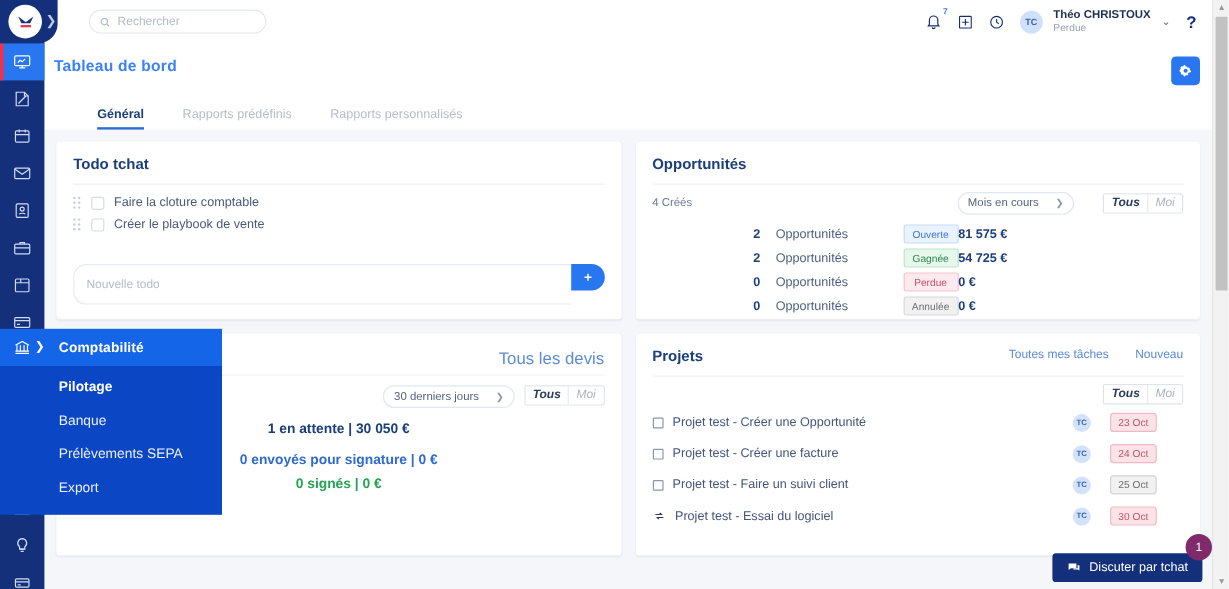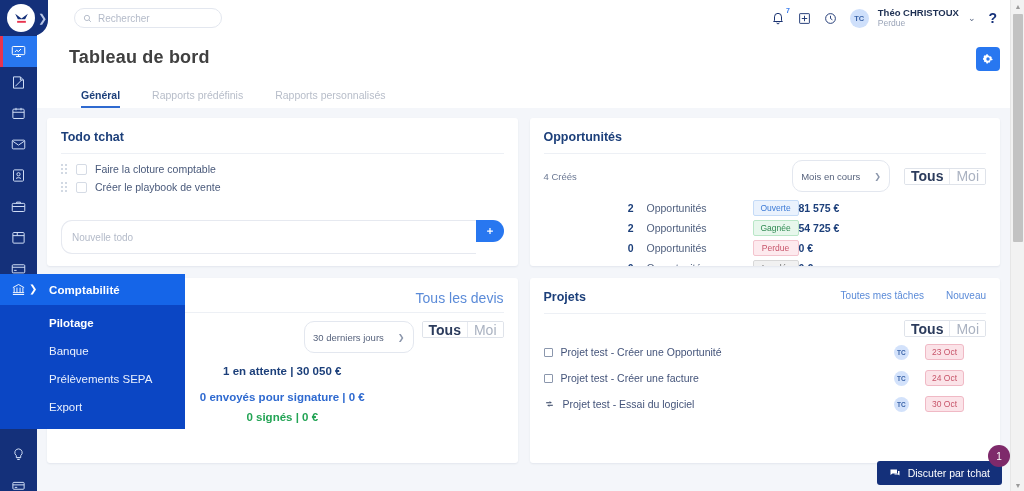--- a/index.html
+++ b/index.html
@@ -92,22 +92,22 @@
   .user-org  { font-size: 8.5px; color: #9aa4b8; }
   .user-chev { font-size: 9px; color: #6a7casd; color:#5b6a86; margin-left:-4px;}
   .help-q { font-size: 14px; font-weight: bold; color: #14307a; }
 
   
   .page-head {
     position: absolute; left: 37px; top: 36px; right: 14px; height: 72px;
     background: #ffffff; z-index: 10;
   }
   .page-title {
-    position: absolute; left: 32px; top: 11px;
-    font-size: 18px; color: #404040; font-weight: bold; letter-spacing: .2px;
+    position: absolute; left: 8px; top: 11px;
+    font-size: 13px; color: #3b82f6; font-weight: bold; letter-spacing: .2px;
   }
   .gear-btn {
     position: absolute; right: 10px; top: 11px; width: 24px; height: 24px;
     background: #2877f0; border-radius: 4px;
     display: flex; align-items: center; justify-content: center;
   }
   .tabs {
     position: absolute; left: 44px; bottom: 0; display: flex; gap: 32px;
     font-size: 10.5px;
   }
@@ -147,31 +147,31 @@
     display: flex; align-items: center; background: #fff;
   }
   .todo-add {
     width: 28px; height: 22px; background: #2877f0; color: #fff;
     border-radius: 0 11px 11px 0; display: flex; align-items: center; justify-content: center;
     font-size: 13px; line-height: 1;
   }
 
   
   .opp-toolbar {
-    display: flex; align-items: center; padding: 6px 14px 2px 14px; gap: 14px;
+    display: flex; align-items: center; padding: 6px 14px 2px 14px; gap: 24px;
   }
   .opp-count { font-size: 9.5px; color: #6b7893; flex: 1; }
   .select-pill {
-    height: 32px; border: 1px solid #e3e7ef; border-radius: 10px; background: #fff;
+    height: 19px; border: 1px solid #e3e7ef; border-radius: 10px; background: #fff;
     display: flex; align-items: center; padding: 0 8px; gap: 14px;
     font-size: 9.5px; color: #57637d;
   }
   .select-pill .cv { font-size: 8px; color: #8b96ab; }
   .seg { display: flex; border: 1px solid #dfe3ea; border-radius: 2px; overflow: hidden; height: 17px; }
-  .seg span { font-size: 14px; padding: 0 6px; display: flex; align-items: center; }
+  .seg span { font-size: 10px; padding: 0 6px; display: flex; align-items: center; font-style: italic; }
   .seg .on { color: #2b3b5c; font-weight: bold; background: #fff; }
   .seg .off { color: #aab2c1; background: #fff; border-left: 1px solid #e7eaf0; }
 
   .opp-row { display: flex; align-items: center; padding: 2px 14px; font-size: 10.5px; }
   .opp-num { width: 90px; text-align: right; color: #1c3f7a; font-weight: bold; }
   .opp-lbl { margin-left: 13px; color: #50607f; width: 106px; }
   .badge {
     font-size: 8.5px; border-radius: 2px; padding: 2px 6px; border: 1px solid;
     display: inline-block; min-width: 46px; text-align: center;
   }
@@ -561,20 +561,26 @@
             <span class="proj-av">TC</span>
             <span class="date-badge d-red">23 Oct</span>
           </div>
           <div class="proj-row">
             <span class="proj-cb"></span>
             <span class="proj-text">Projet test - Créer une facture</span>
             <span class="proj-av">TC</span>
             <span class="date-badge d-red">24 Oct</span>
           </div>
           <div class="proj-row">
+            <span class="proj-cb"></span>
+            <span class="proj-text">Projet test - Faire un suivi client</span>
+            <span class="proj-av">TC</span>
+            <span class="date-badge d-grey">25 Oct</span>
+          </div>
+          <div class="proj-row">
             <span style="width:11px;display:flex;align-items:center">
               <svg width="11" height="10" viewBox="0 0 24 24" fill="none" stroke="#2b3b5c" stroke-width="2.4">
                 <path d="M4 9h12l-3-3M20 15H8l3 3"></path>
               </svg>
             </span>
             <span class="proj-text">Projet test - Essai du logiciel</span>
             <span class="proj-av">TC</span>
             <span class="date-badge d-red">30 Oct</span>
           </div>
         </div>

